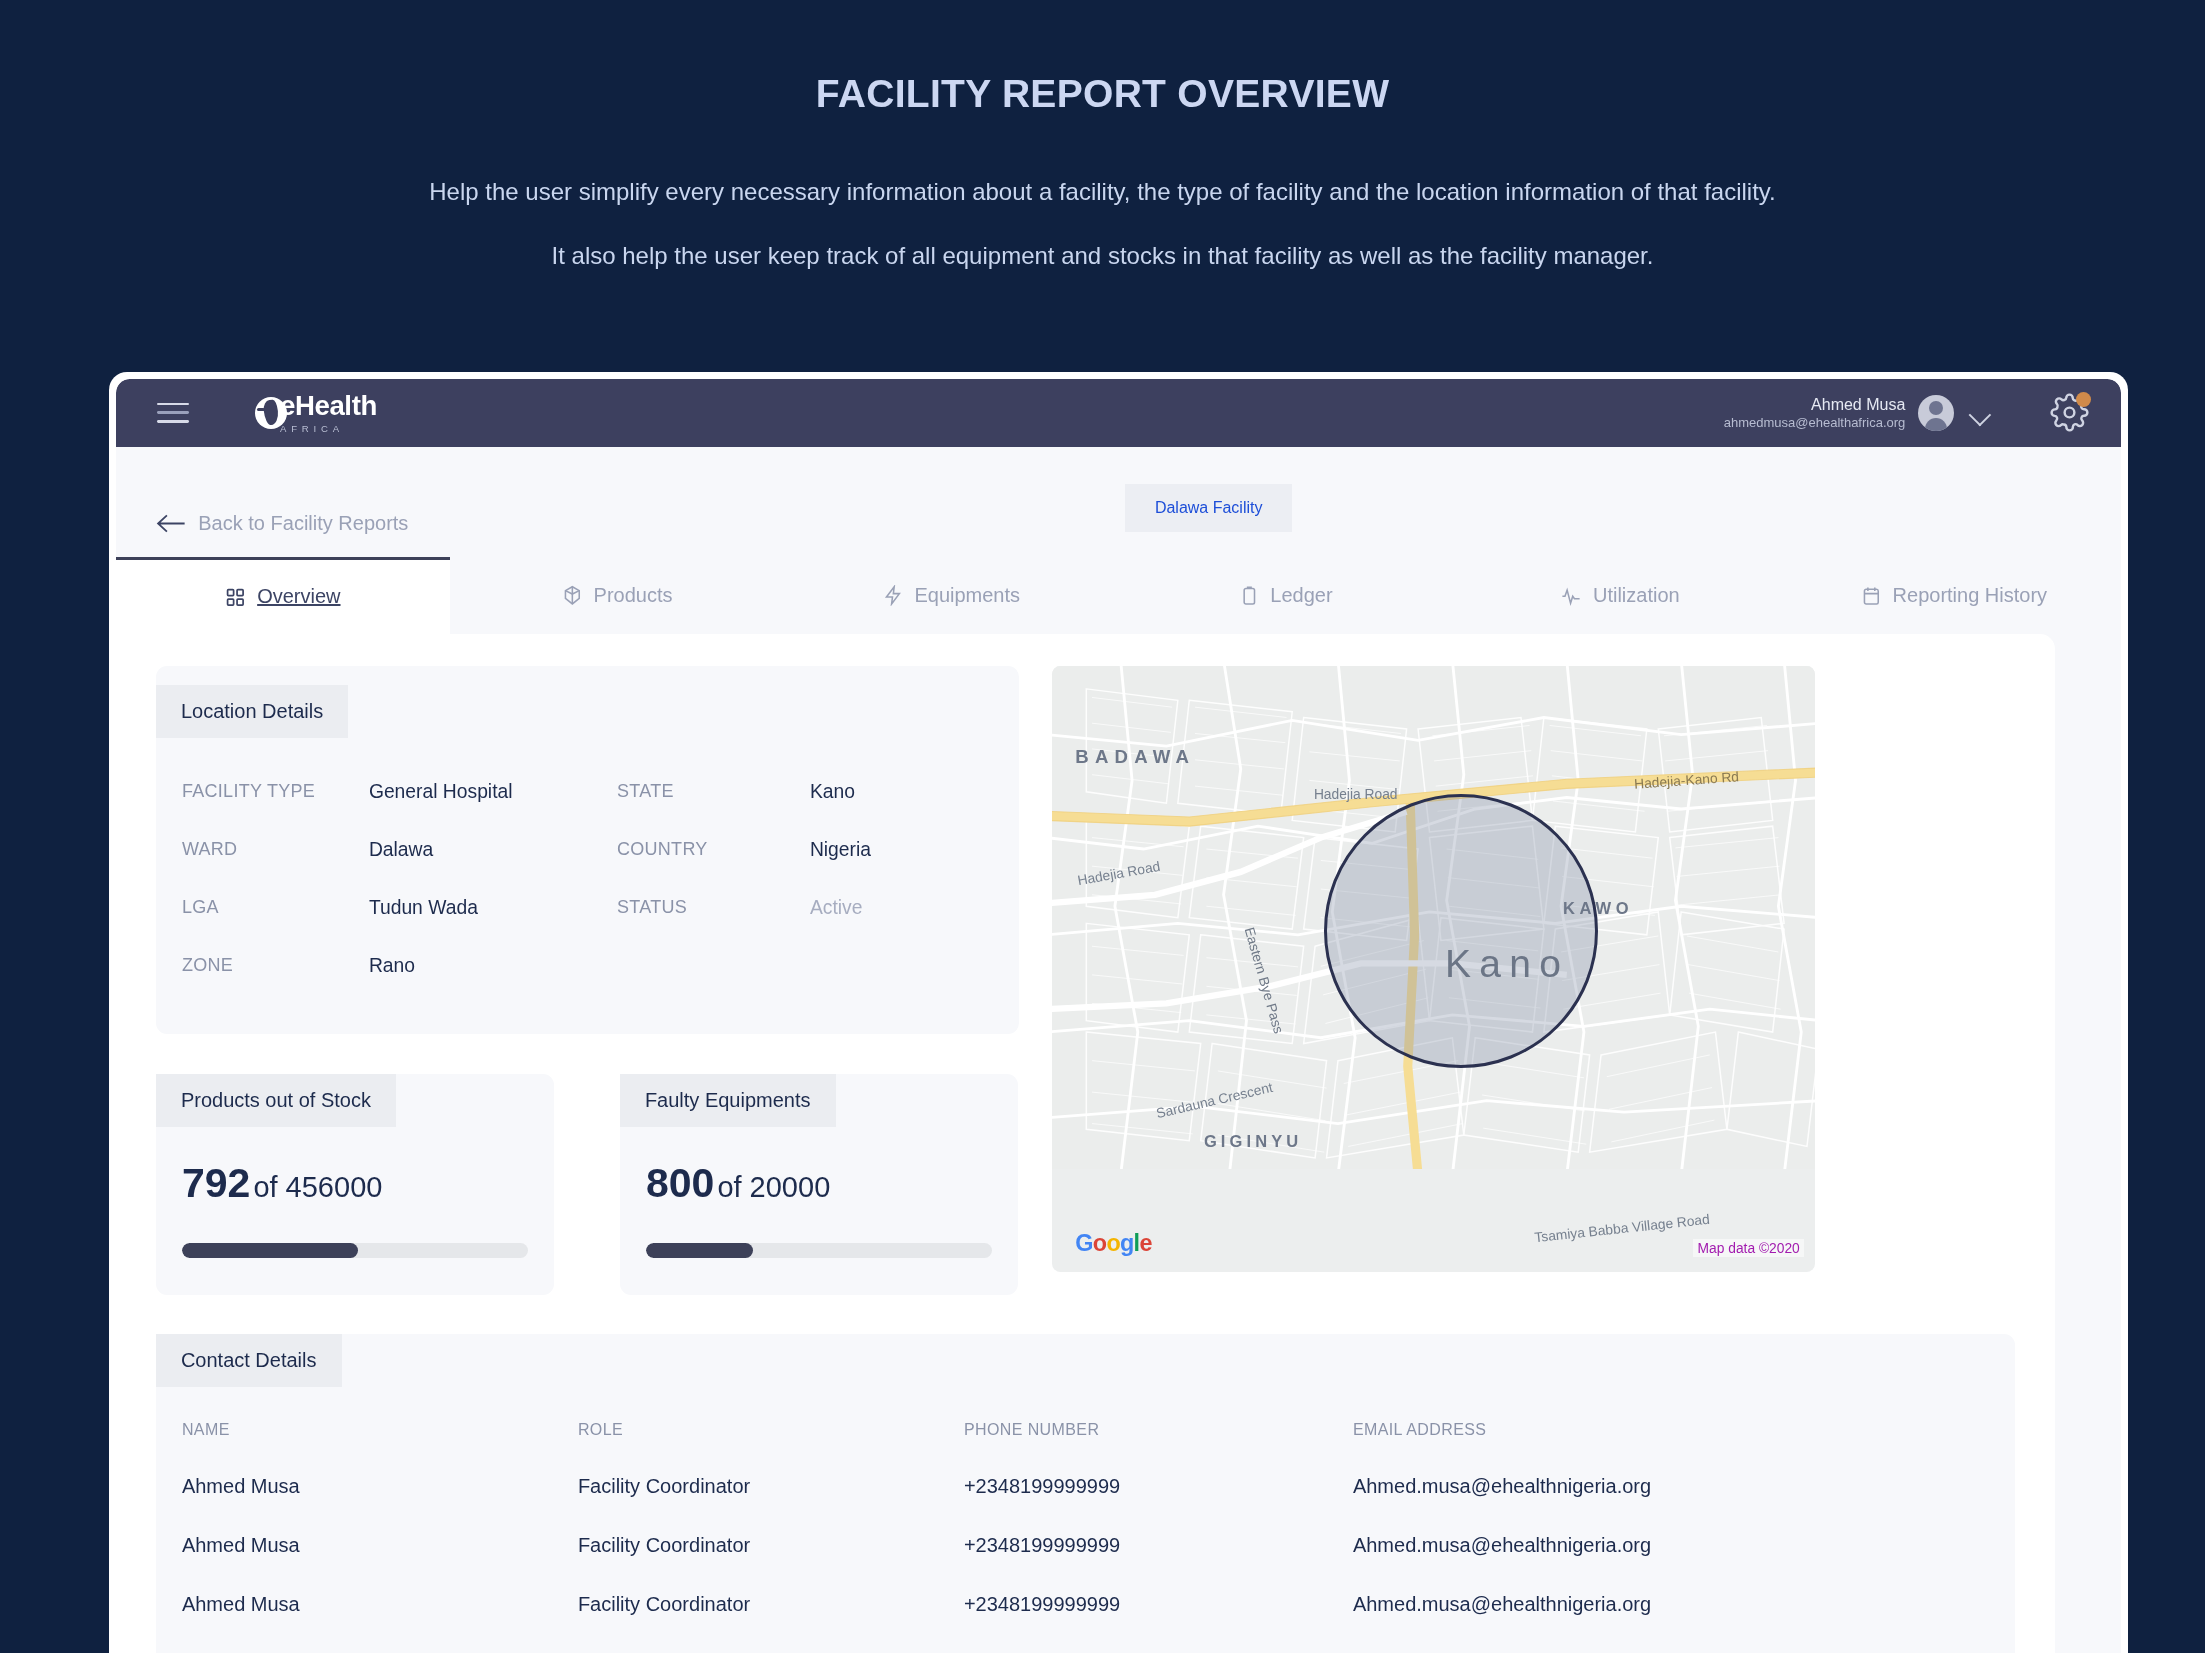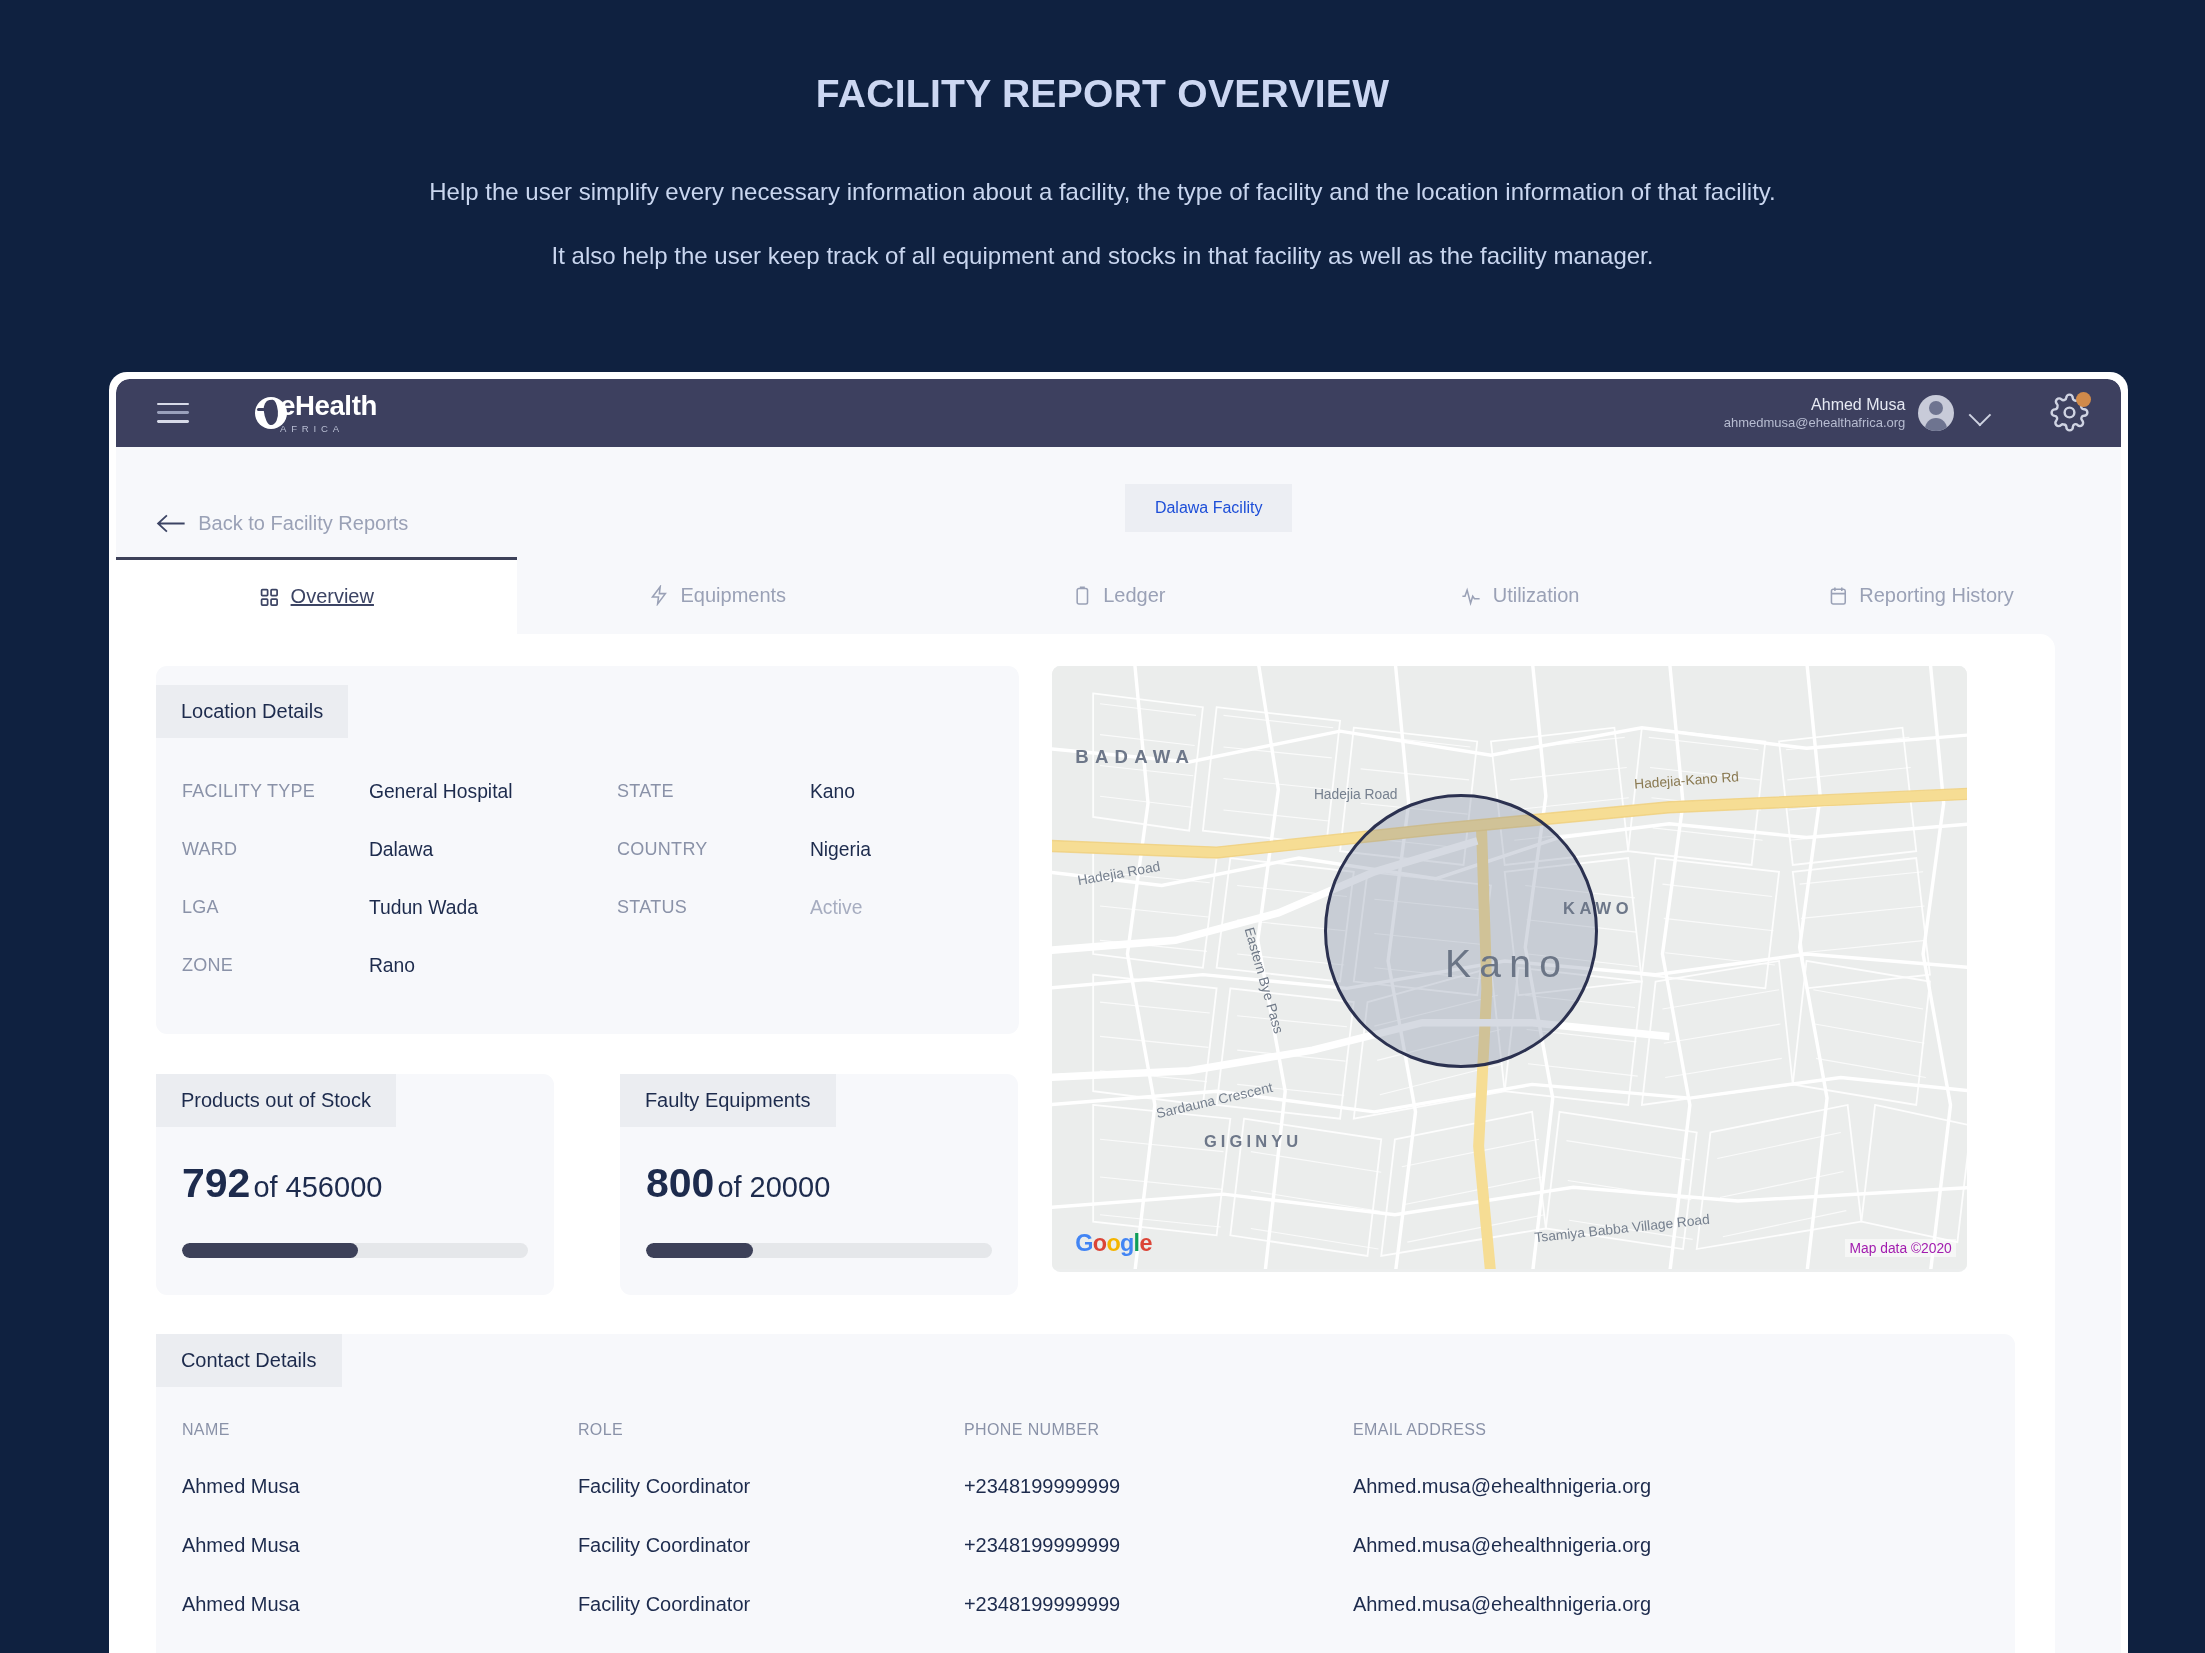--- a/index.html
+++ b/index.html
@@ -133,21 +133,21 @@
   .stat-row { display:flex; gap: 66px; margin-top: 40px; }
   .stat-card { background:#f7f8fb; border-radius: 11px; width: 398px; padding-bottom: 37px; }
   .stat-num { padding: 33px 26px 0 26px; color:#1d2b4d; }
   .stat-num b { font-size: 41px; font-weight: 700; }
   .stat-num span { font-size: 29px; font-weight: 400; }
   .bar-track { margin: 36px 26px 0 26px; height: 15px; border-radius: 7.6px; background:#e5e7ea; overflow:hidden; }
   .bar-fill { height: 100%; border-radius: 7.6px; background:#3d4159; }
 
   
   .map {
-    width: 915px; height: 606px; border-radius: 8.3px; overflow:hidden;
+    width: 763px; height: 606px; border-radius: 8.3px; overflow:hidden;
     position: relative; background:#eceeee;
   }
   .map svg { position:absolute; inset:0; }
   .map-label { position:absolute; color:#6d7789; font-weight:600; pointer-events:none; }
   .lbl-badawa { left: 23.4px; top: 80px; font-size: 18.6px; letter-spacing: 6.2px; }
   .lbl-kawo   { left: 511px; top: 233px; font-size: 16.5px; letter-spacing: 4.8px; color:#6d7789; }
   .lbl-kano   { left: 393px; top: 276px; font-size: 39px; letter-spacing: 8.3px; color:#6b7586; font-weight:400; }
   .lbl-giginyu{ left: 152px; top: 466px; font-size: 16.5px; letter-spacing: 4.1px; }
   .rd { position:absolute; color:#76808f; font-size: 13.8px; pointer-events:none; }
   .rd-h1 { left: 262px; top: 121px; }
@@ -230,20 +230,30 @@
     <div class="tab active">
       <span class="ic">
         <svg width="20.7" height="20.7" viewBox="0 0 24 24" fill="none" stroke="#3c4464" stroke-width="2">
               <rect x="3" y="3" width="7" height="7" rx="1"></rect>
               <rect x="14" y="3" width="7" height="7" rx="1"></rect>
               <rect x="3" y="14" width="7" height="7" rx="1"></rect>
               <rect x="14" y="14" width="7" height="7" rx="1"></rect>
             </svg>
       </span>
       <span>Overview</span>
+    </div>
+    <div class="tab">
+      <span class="ic">
+        <svg width="20.7" height="20.7" viewBox="0 0 24 24" fill="none" stroke="#9aa1b6" stroke-width="1.8">
+              <path d="M12 2l8 4.5v9L12 22l-8-6.5v-9L12 2z"></path>
+              <path d="M12 2v20"></path>
+              <path d="M4 6.5l8 4 8-4"></path>
+            </svg>
+      </span>
+      <span>Products</span>
     </div>
     <div class="tab">
       <span class="ic">
         <svg width="20.7" height="20.7" viewBox="0 0 24 24" fill="none" stroke="#9aa1b6" stroke-width="1.8">
               <path d="M13 2L4 14h7l-1 8 9-12h-7l1-8z"></path>
             </svg>
       </span>
       <span>Equipments</span>
     </div>
     <div class="tab">

